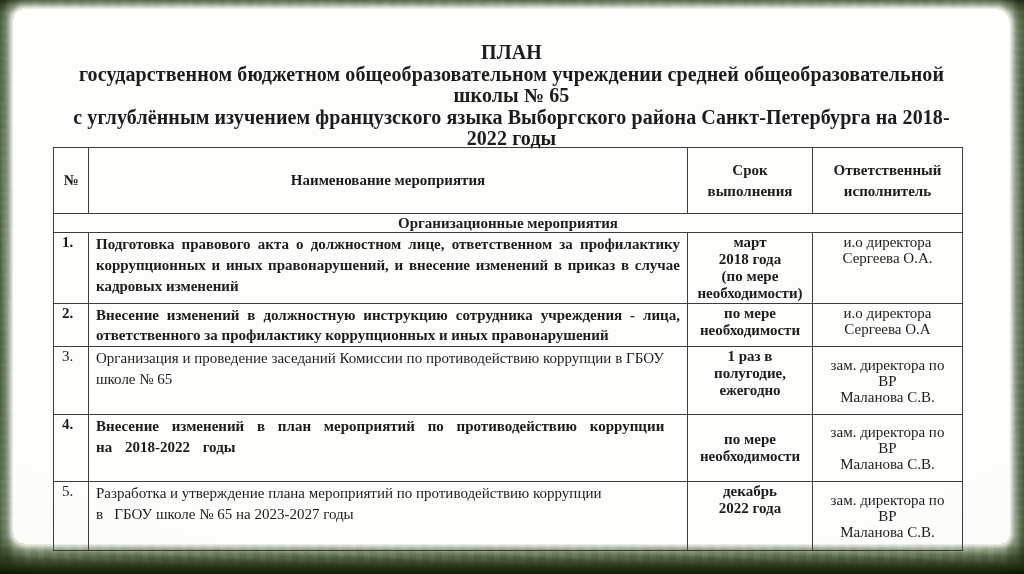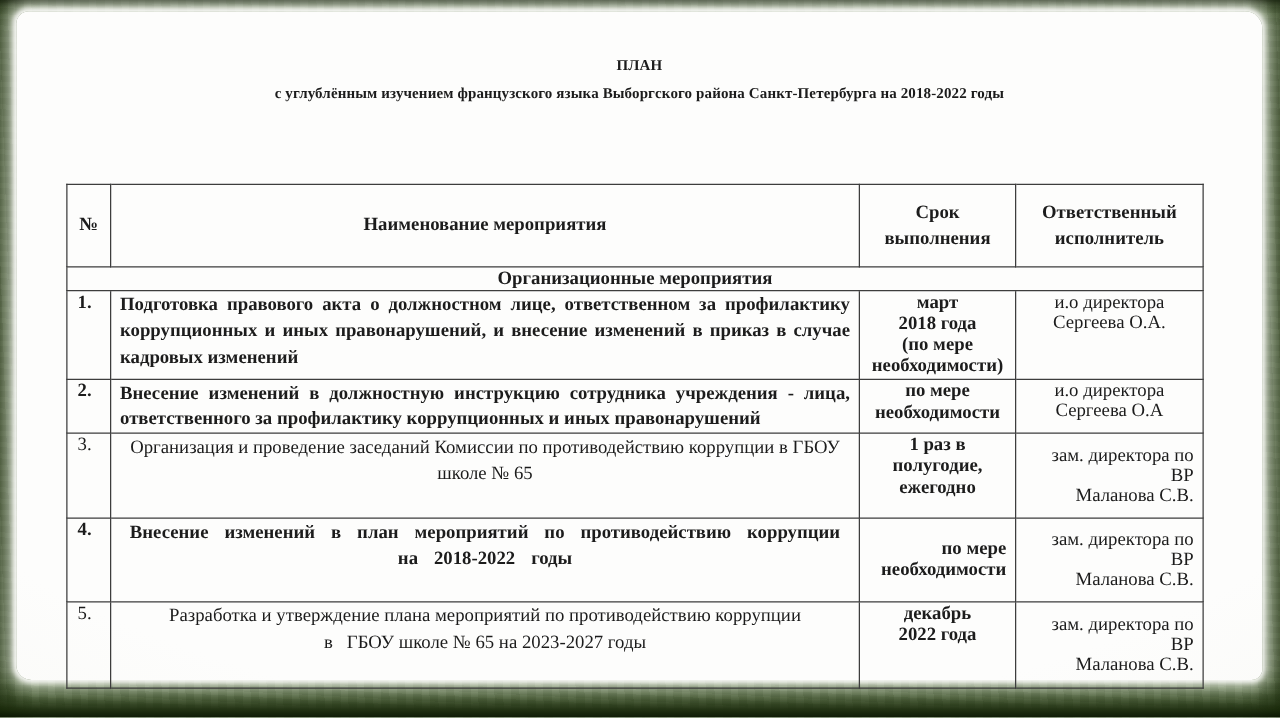--- a/index.html
+++ b/index.html
@@ -19,21 +19,21 @@
     position:absolute; left:13px; top:9px; right:14px; bottom:30px;
     background: radial-gradient(120% 120% at 50% 40%, #fdfdfc 55%, #f5f5f0 100%);
     border-radius: 10px 14px 9px 12px;
     box-shadow:
       0 0 4px 2px rgba(252,252,250,0.95),
       0 0 12px 6px rgba(252,252,250,0.55),
       0 0 26px 12px rgba(252,252,250,0.25);
   }
   .title-block {
     position:absolute; left:69px; right:70px; top:42px;
-    text-align:center; font-weight:bold; font-size:12px; line-height:21.5px;
+    text-align:center; font-weight:bold; font-size:20px; line-height:21.5px;
     letter-spacing:0.1px;
   }
   table.plan {
     position:absolute; left:53px; top:147px; width:909px;
     border-collapse:collapse; table-layout:fixed;
     font-size:15px;
   }
   table.plan, table.plan th, table.plan td { border:1px solid #3d3d3d; }
   table.plan { border-width:1.5px; }
   th, td { padding:1px 7px; vertical-align:top; font-weight:normal; }
@@ -41,37 +41,38 @@
   .c-name { width:599px; }
   .c-term { width:125px; }
   .c-resp { width:150px; }
   tr.head-row { height:66px; }
   tr.head-row th { vertical-align:middle; text-align:center; font-weight:bold; line-height:21px; }
   tr.section-row { height:19px; }
   tr.section-row td { text-align:center; font-weight:bold; padding:0 4px; line-height:18px;margin-top:16px; }
   tr.r1 { height:70px; } tr.r2 { height:35px; } tr.r3 { height:68px; }
   tr.r4 { height:67px; } tr.r5 { height:69px; }
   td.num  { text-align:left; padding-left:8px; }
-  td.name { text-align:center; line-height:21px; white-space:pre-line; }
+  td.name { text-align:left; line-height:21px; white-space:pre-line; }
   td.name.justify { text-align:justify; }
   td.name.spread  { word-spacing:9px;margin-left:25px; }
   tr.r2 td.name { line-height:20px;margin-left:28px; }
   td.term { text-align:center; line-height:17px; white-space:pre-line;font-weight:bold; }
   td.resp { text-align:center; line-height:16px; white-space:pre-line;margin-top:48px; }
-  td.mid  { vertical-align:middle;text-align:right; }
+  td.mid  { vertical-align:middle; }
   .bold   { font-weight:bold; }
 </style>
 </head>
 <body>
 
 <div class="stage">
   <div class="paper"></div>
 
   <div class="title-block">
     <div>ПЛАН</div>
+    <div>государственном бюджетном общеобразовательном учреждении средней общеобразовательной школы № 65</div>
     <div>с углублённым изучением французского языка Выборгского района Санкт-Петербурга на 2018-2022 годы</div>
   </div>
 
   <table class="plan">
     <colgroup>
       <col class="c-num">
         <col class="c-name">
         <col class="c-term">
         <col class="c-resp">
     </colgroup>

